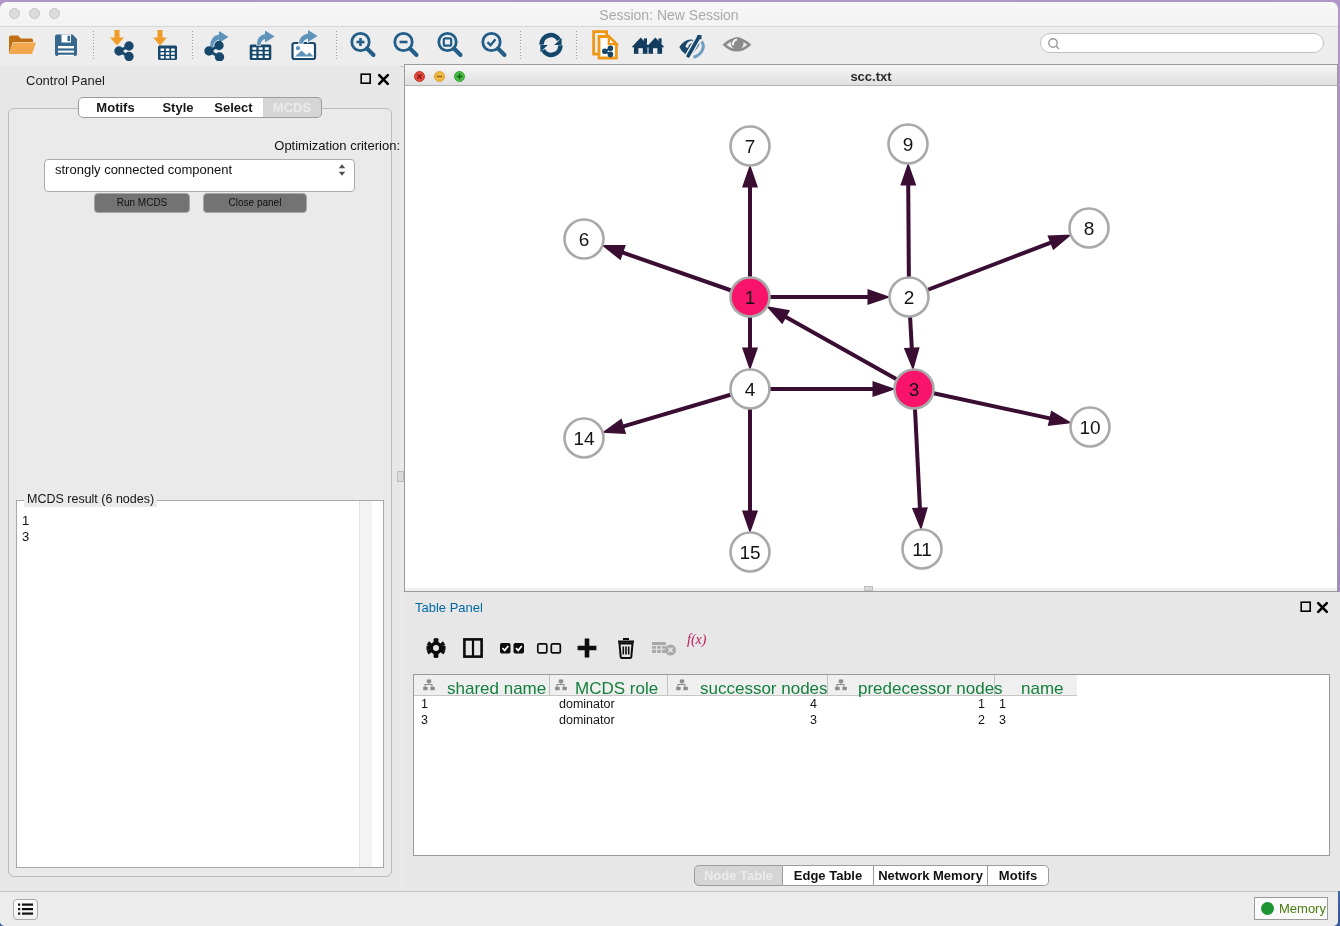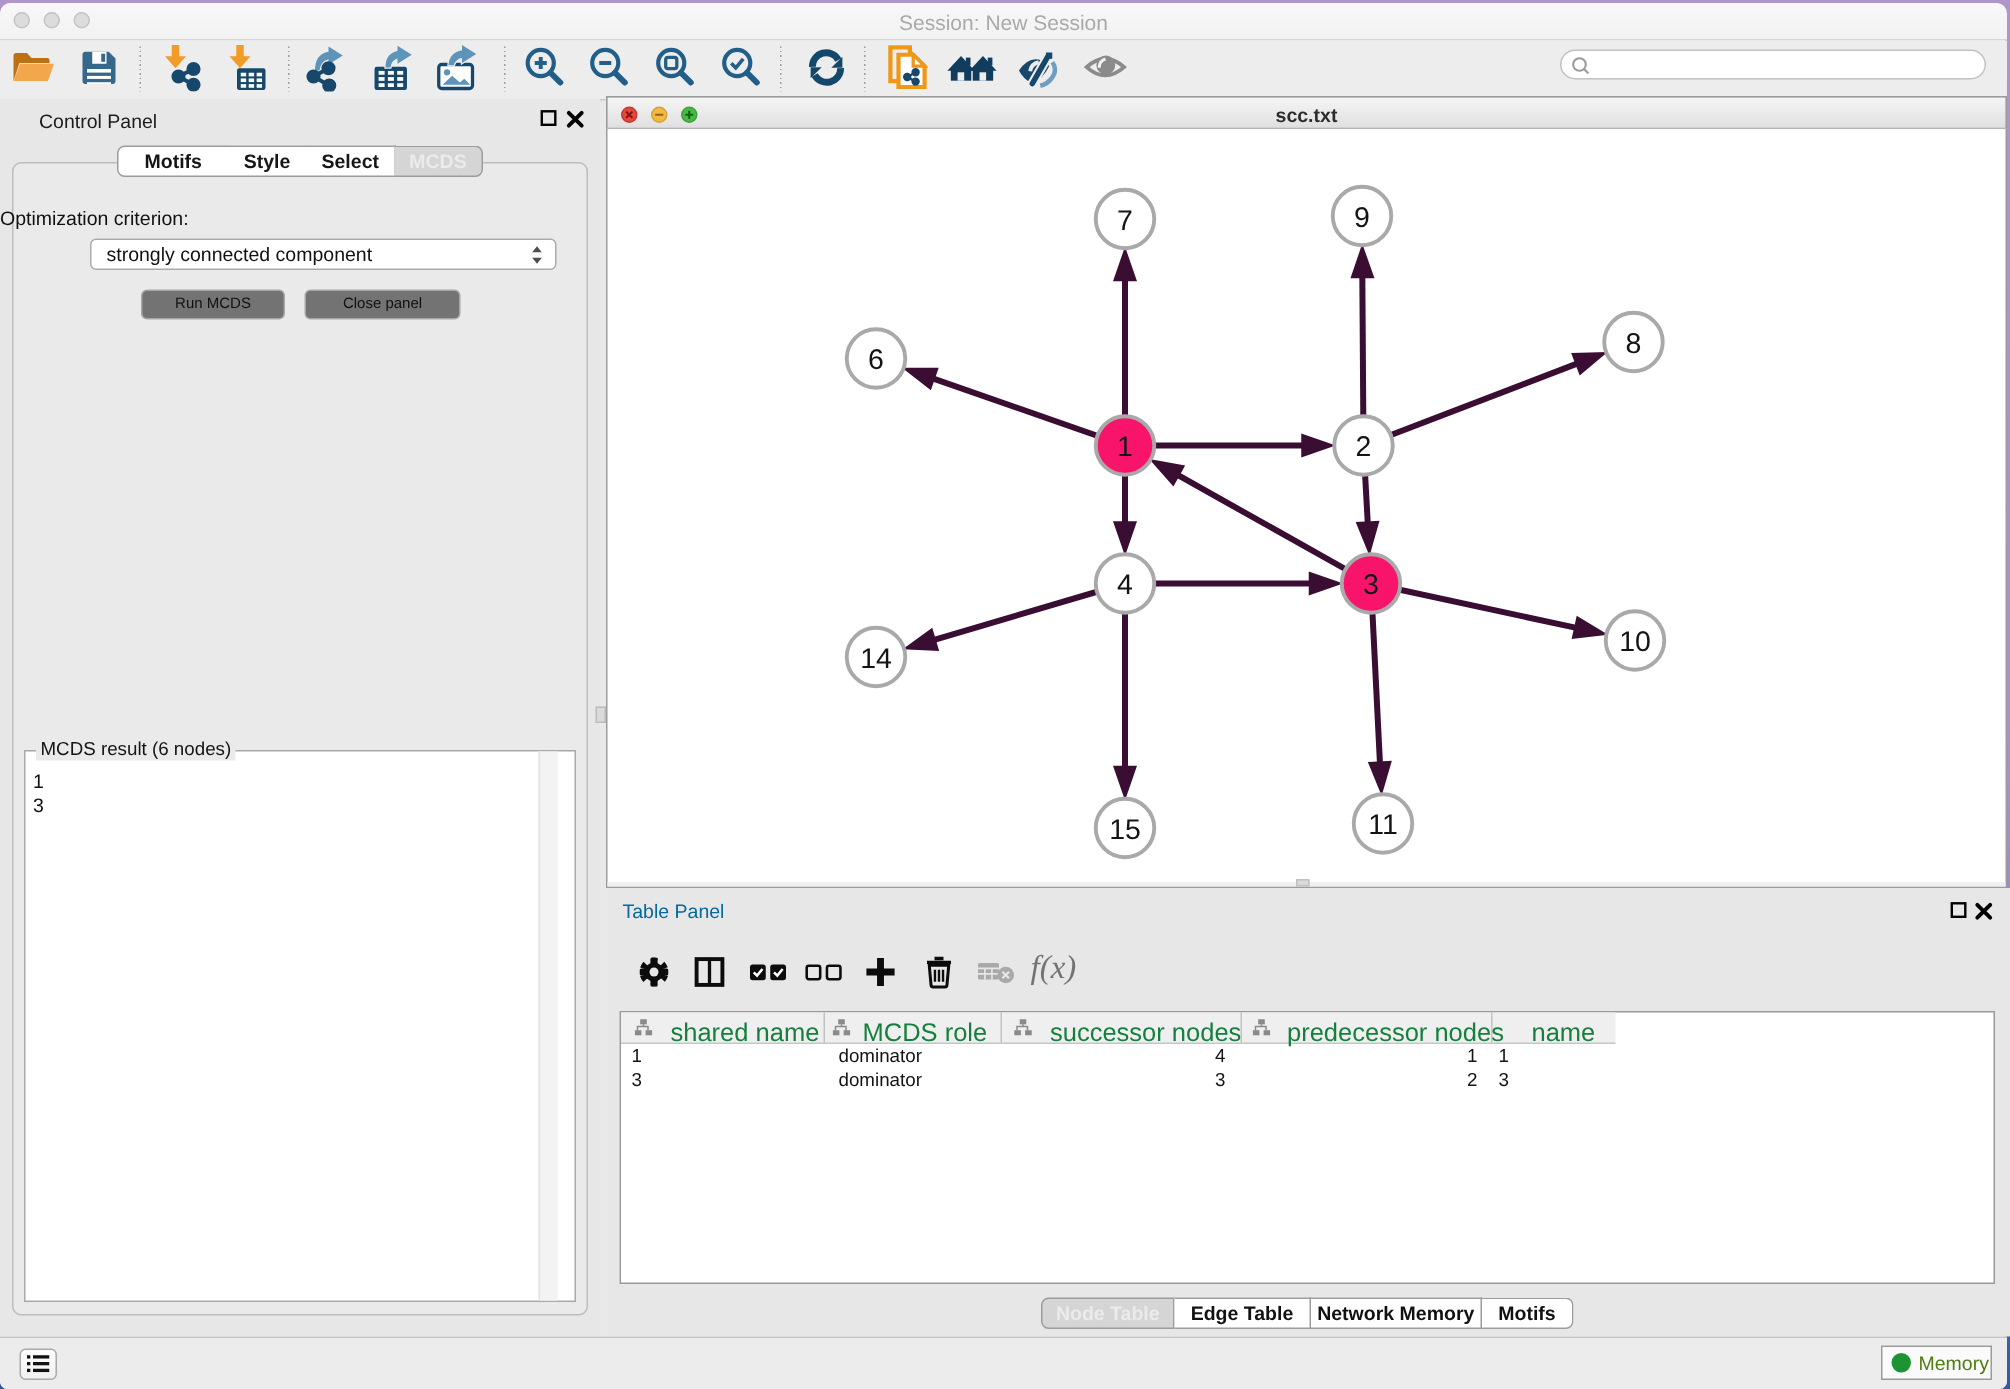--- a/index.html
+++ b/index.html
@@ -242,22 +242,22 @@
     <rect x="1.2" y="1.2" width="9" height="9" fill="none" stroke="#000" stroke-width="1.6"></rect>
   </svg>
   <svg class="abs" style="left:377px;top:73px" width="13" height="13" viewBox="0 0 13 13">
     <path d="M2.2 2.2 L10.8 10.8 M10.8 2.2 L2.2 10.8" stroke="#000" stroke-width="2.6" stroke-linecap="round"></path>
   </svg>
   <div id="cp-content" class="abs"></div>
   <div class="tab" style="left:78px;width:75px;border-radius:5px 0 0 5px;">Motifs</div>
   <div class="tab" style="left:152px;width:53px;border-left:none;">Style</div>
   <div class="tab" style="left:204px;width:60px;border-left:none;">Select</div>
   <div class="tab" style="left:263px;width:59px;border-left:none;border-radius:0 5px 5px 0;background:#d5d5d5;color:#ebebeb;text-shadow:none;">MCDS</div>
-  <div class="abs" style="left:0;top:138px;width:400px;text-align:left;font-size:13px;color:#111;">Optimization criterion:</div>
-  <div class="abs" style="left:44px;top:159px;width:311px;height:21px;background:#fff;border:1px solid #ababab;border-radius:4px;box-sizing:border-box;margin-left:16px;">
+  <div class="abs" style="left:0;top:138px;width:400px;text-align:right;font-size:13px;color:#111;">Optimization criterion:</div>
+  <div class="abs" style="left:44px;top:159px;width:311px;height:33px;background:#fff;border:1px solid #ababab;border-radius:4px;box-sizing:border-box;">
     <div style="position:absolute;left:10px;top:2px;font-size:13px;color:#111;">strongly connected component</div>
     <svg style="position:absolute;right:6px;top:3px" width="12" height="14" viewBox="0 0 12 14">
       <path d="M6 1.2 L9.2 5.2 H2.8 Z" fill="#4e4e4e"></path>
       <path d="M6 12.8 L2.8 8.8 H9.2 Z" fill="#4e4e4e"></path>
     </svg>
   </div>
   <div class="btn" style="left:94px;top:193px;width:96px;height:20px;">Run MCDS</div>
   <div class="btn" style="left:203px;top:193px;width:104px;height:20px;">Close panel</div>
   <div class="abs" style="left:16px;top:500px;width:368px;height:368px;border:1px solid #a9a9a9;background:#fff;box-sizing:border-box;">
     <div style="position:absolute;right:11px;top:0;width:12px;height:366px;background:#f3f3f3;border-left:1px solid #e2e2e2;"></div>
@@ -387,21 +387,21 @@
     <rect x="1" y="4" width="14" height="11" rx="1" fill="#a9a9a9"></rect>
     <g stroke="#e7e7e7" stroke-width="1.1">
       <line x1="1" y1="7.6" x2="15" y2="7.6"></line>
         <line x1="1" y1="11.2" x2="15" y2="11.2"></line>
       <line x1="5.6" y1="7.6" x2="5.6" y2="15"></line>
         <line x1="10.3" y1="7.6" x2="10.3" y2="15"></line>
     </g>
     <circle cx="19.5" cy="12" r="5.5" fill="#a9a9a9"></circle>
     <path d="M17.3 9.8 l4.4 4.4 M21.7 9.8 l-4.4 4.4" stroke="#e7e7e7" stroke-width="1.5"></path>
   </svg>
-  <div class="abs" style="left:687px;top:632px;font-family:'Liberation Serif',serif;font-style:italic;font-size:22px;color:#737373;">f(x)</div>
+  <div class="abs" style="left:687px;top:632px;font-family:'Liberation Serif',serif;font-style:italic;font-size:14px;color:#be185d;">f(x)</div>
 
   <div id="tbl" class="abs"></div>
   <div class="abs" style="left:414px;top:675px;width:663px;height:20px;background:#efefef;border-bottom:1px solid #c6c6c6;"></div>
   <div class="abs" style="left:549px;top:675px;width:1px;height:20px;background:#c2c2c2;"></div>
   <div class="abs" style="left:667px;top:675px;width:1px;height:20px;background:#c2c2c2;"></div>
   <div class="abs" style="left:827px;top:675px;width:1px;height:20px;background:#c2c2c2;"></div>
   <div class="abs" style="left:994px;top:675px;width:1px;height:20px;background:#c2c2c2;"></div>
   <div class="hcell abs" style="left:447px;top:679px;">shared name</div>
   <div class="hcell abs" style="left:575px;top:679px;">MCDS role</div>
   <div class="hcell abs" style="left:700px;top:679px;">successor nodes</div>

